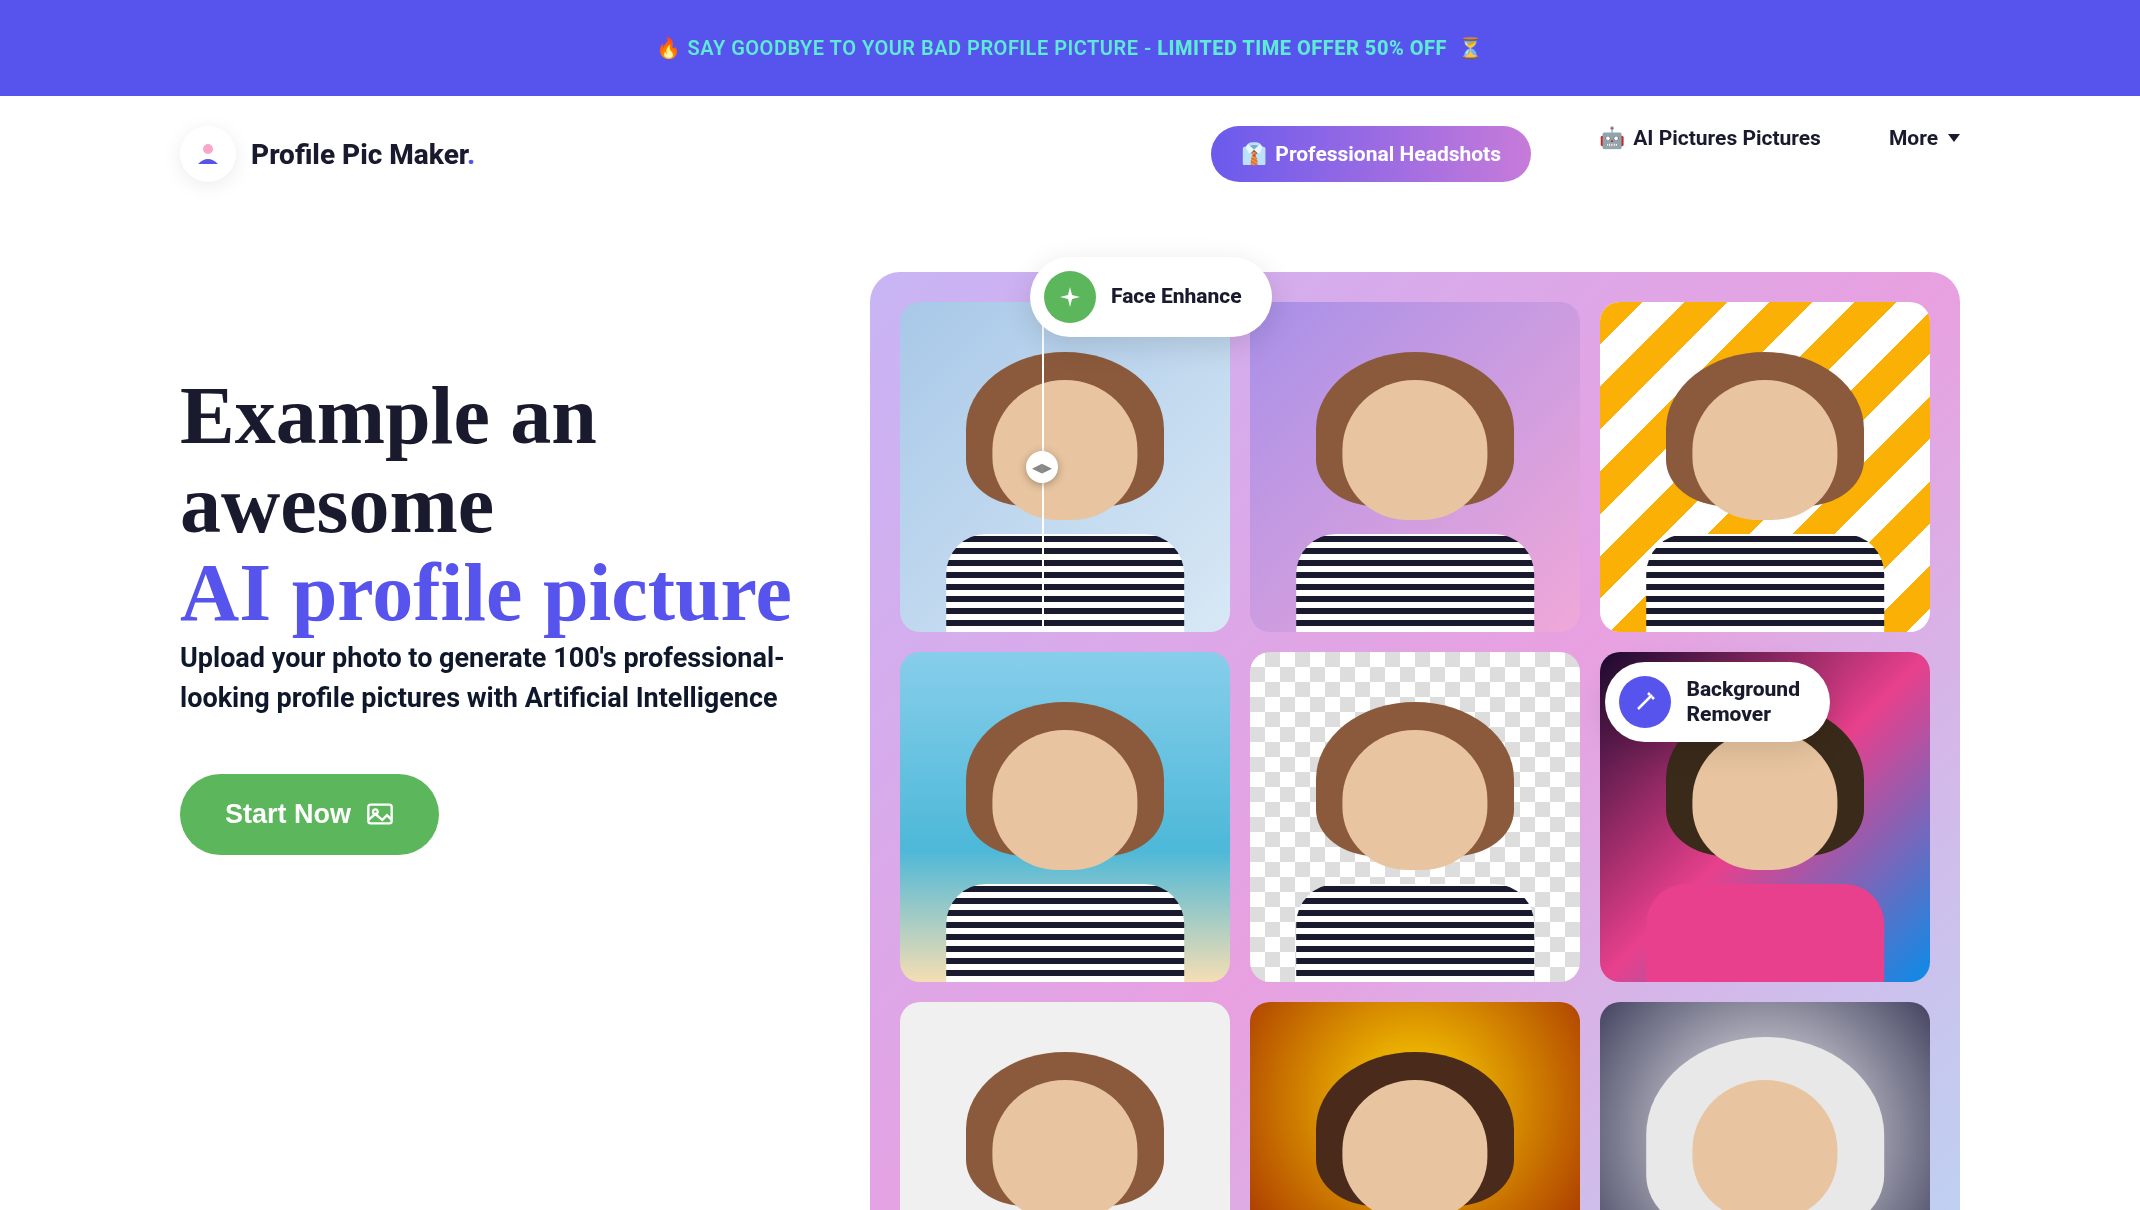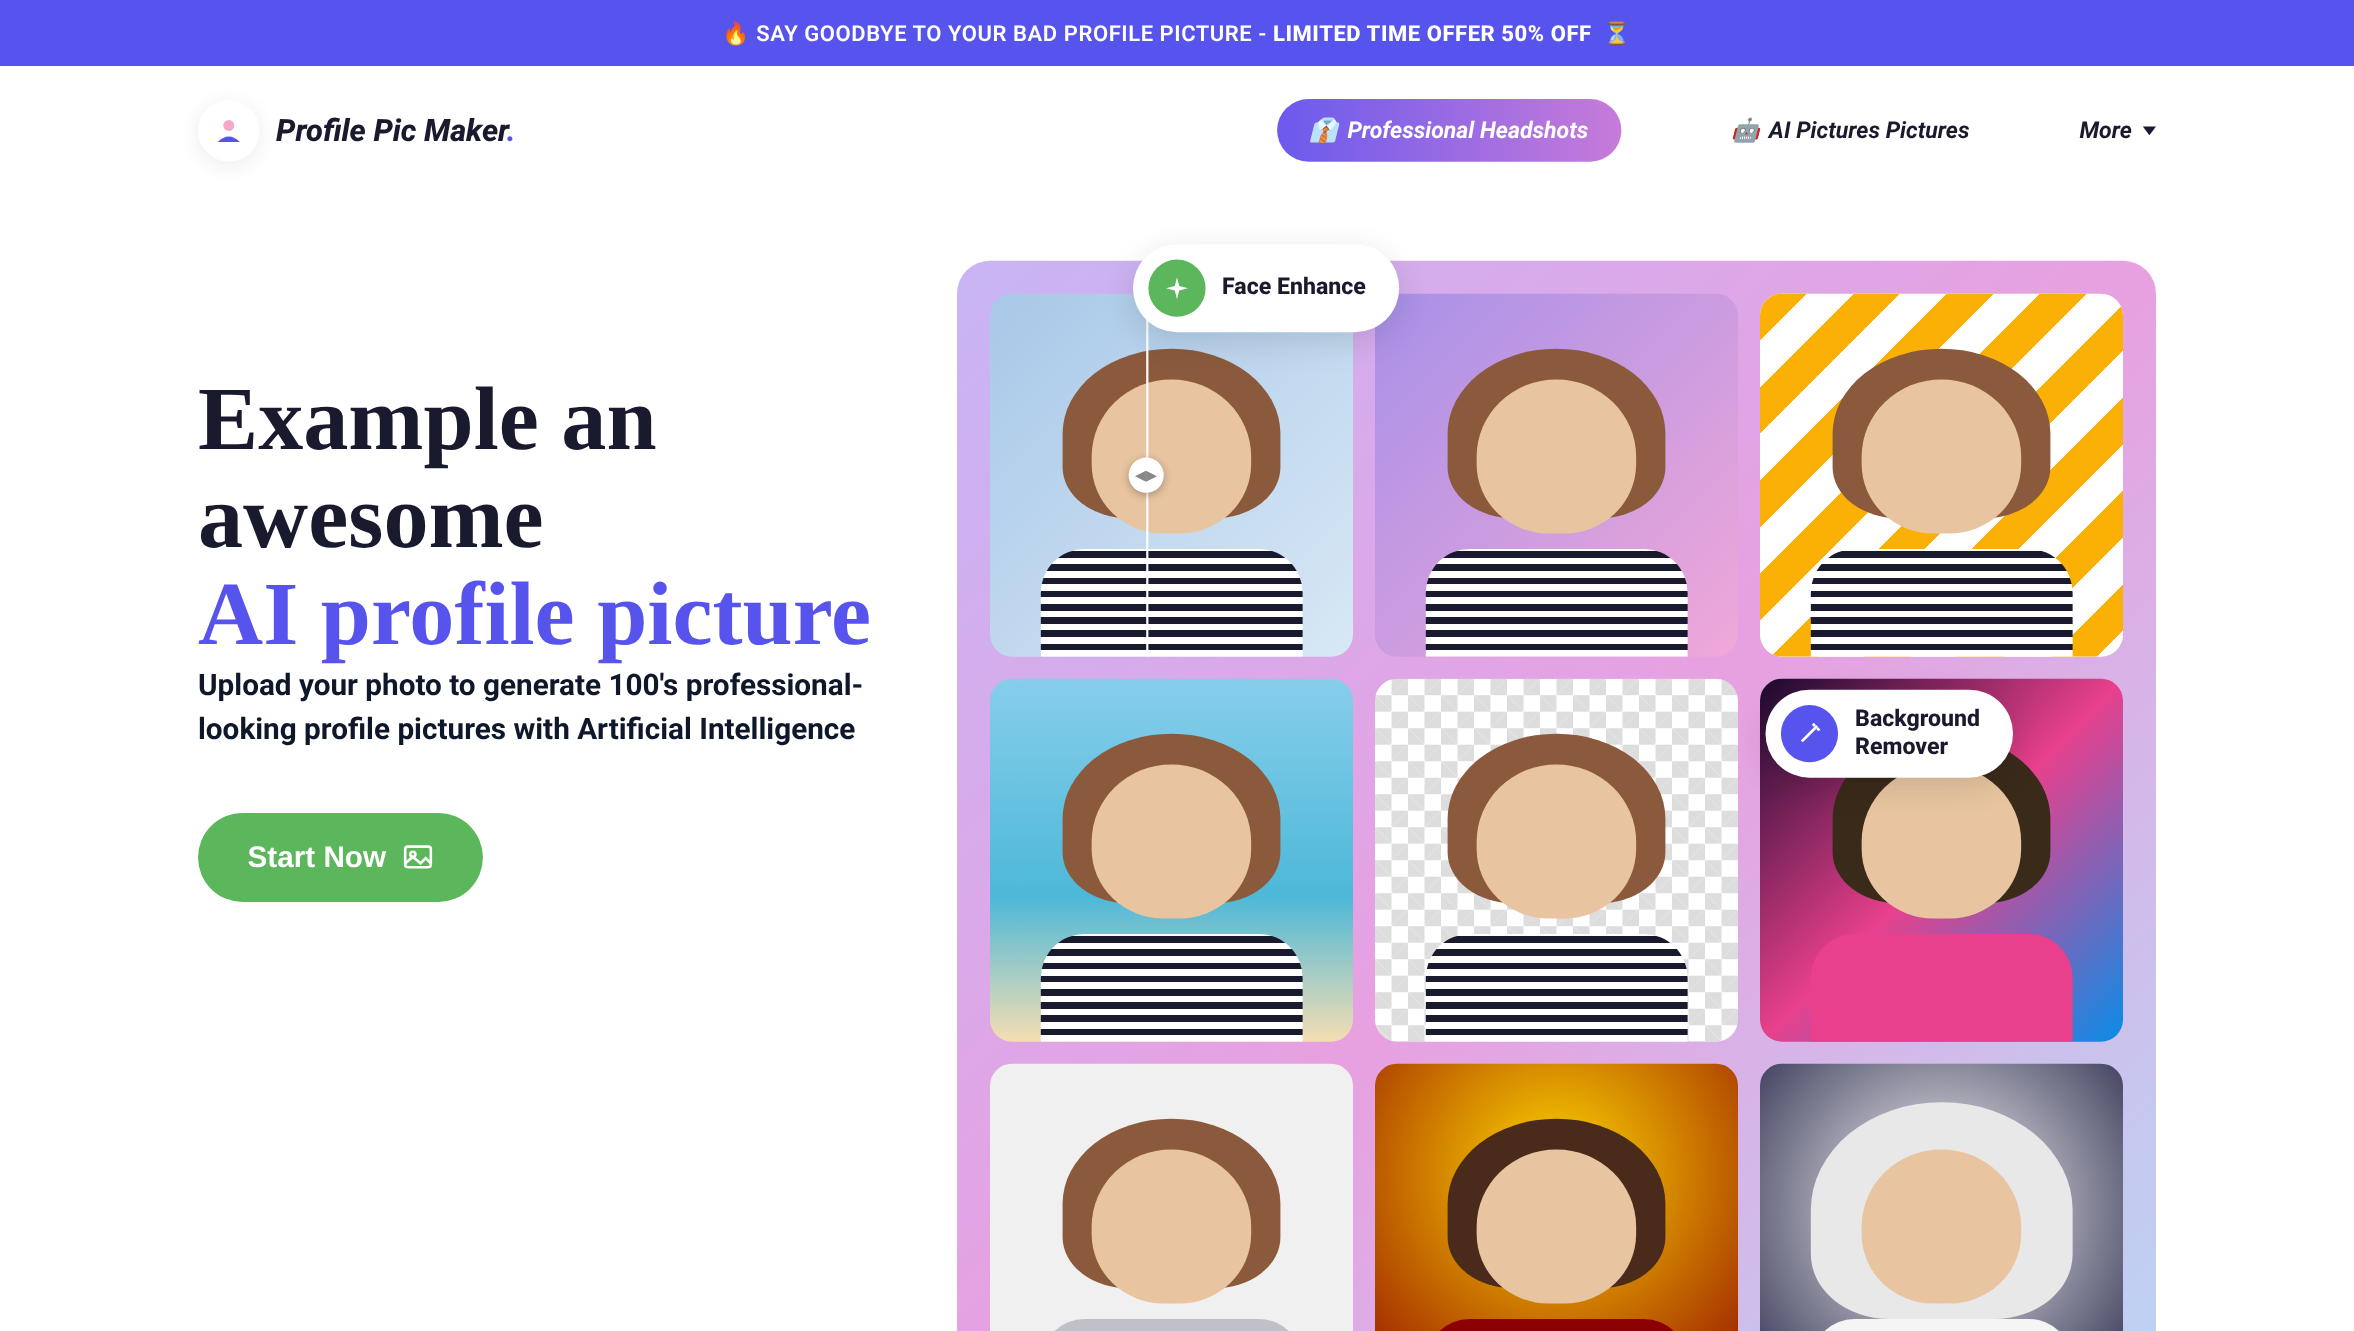--- a/index.html
+++ b/index.html
@@ -1,21 +1,21 @@
 <!DOCTYPE html>
 <html><head>
 <meta charset="utf-8">
 <style>
 * { margin: 0; padding: 0; box-sizing: border-box; }
 body { font-family: -apple-system, BlinkMacSystemFont, 'Segoe UI', Roboto, sans-serif; background: #fff; color: #1a1a2e; width: 2140px; height: 1210px; overflow: hidden; }
 
-.banner { background: #5754ed; color: #ffffff; text-align: center; padding: 18px; font-size: 20px; font-weight: 600; letter-spacing: 0.5px; }
+.banner { background: #5754ed; color: #5eead4; text-align: center; padding: 36px; font-size: 20px; font-weight: 600; letter-spacing: 0.5px; }
 .banner .bold { font-weight: 800; }
 
-.nav { display: flex; align-items: center; padding: 30px 180px; gap: 60px; font-style: italic; }
+.nav { display: flex; align-items: flex-start; padding: 30px 180px; gap: 28px; }
 .logo-wrap { display: flex; align-items: center; gap: 15px; }
 .logo-circle { width: 56px; height: 56px; border-radius: 50%; background: #fff; box-shadow: 0 4px 20px rgba(0,0,0,0.08); display: flex; align-items: center; justify-content: center; }
 .logo-circle svg { width: 30px; height: 30px; }
 .logo-text { font-size: 28px; font-weight: 800; color: #1a1a2e; }
 .logo-dot { color: #5754ed; }
 
 .nav-spacer { flex: 1; }
 .nav-pill { background: linear-gradient(90deg, #6a5aed 0%, #c77bd9 100%); color: #fff; padding: 16px 30px; border-radius: 999px; font-size: 21px; font-weight: 700; display: flex; align-items: center; gap: 8px; cursor: pointer; }
 .nav-link { font-size: 21px; font-weight: 700; color: #1a1a2e; display: flex; align-items: center; gap: 8px; cursor: pointer; margin-left: 40px; }
 .nav-more { font-size: 21px; font-weight: 700; color: #1a1a2e; display: flex; align-items: center; gap: 10px; cursor: pointer; margin-left: 40px; }

